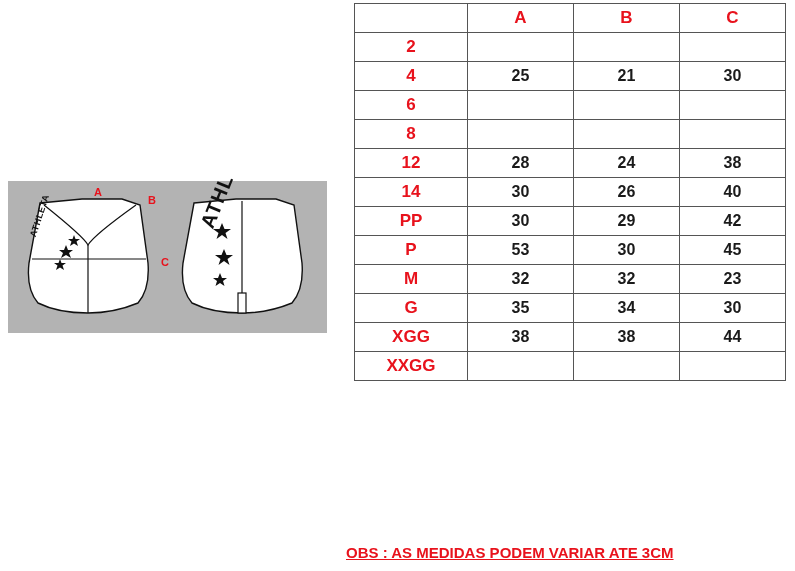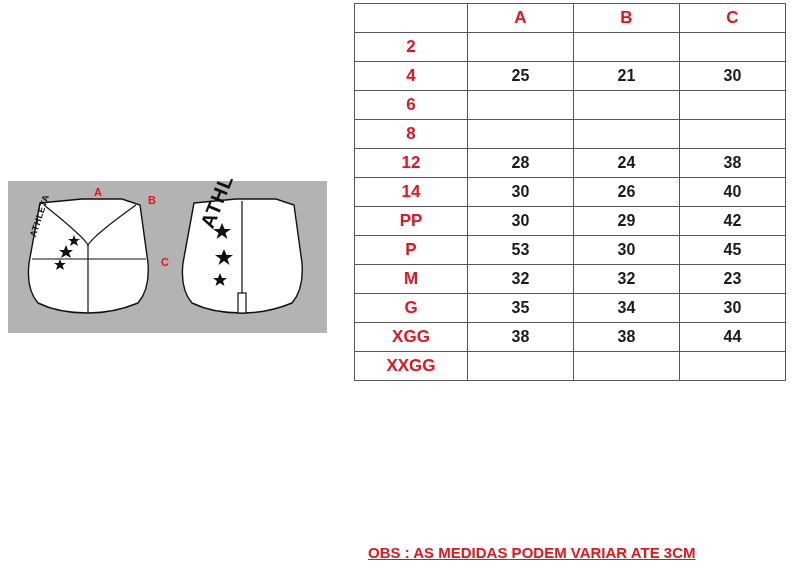--- a/index.html
+++ b/index.html
@@ -96,21 +96,21 @@
   }
   #size-table tbody td.size-label {
     color: #e8121c;
     font-weight: bold;
     font-size: 17px;
   }
 
   
   #obs-note {
     position: absolute;
-    left: 368px;
+    left: 346px;
     top: 544px;
     color: #e8121c;
     font-weight: bold;
     font-size: 15px;
     text-decoration: underline;
     white-space: nowrap;
   }
 </style>
 </head>
 <body>

